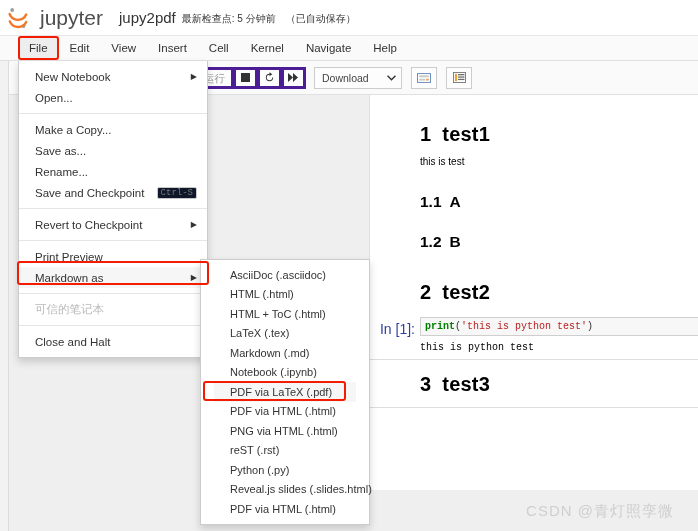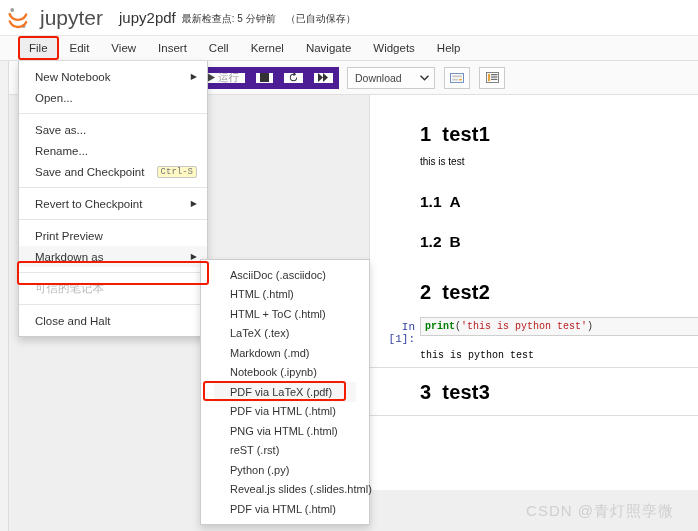--- a/index.html
+++ b/index.html
@@ -110,30 +110,31 @@
     border-bottom: 1px solid #e0e0e0;
     display: flex;
     align-items: center;
     padding-left: 196px;
     gap: 0px;
   }
   .tb-group { display: flex; align-items: center; margin-right: 9px; }
   .tb-btn {
     height: 22px;
     min-width: 25px;
-    border: 6px solid #4c1d95;
+    border: 3px solid #4c1d95;
     background: #fdfdfd;
     display: flex;
     align-items: center;
     justify-content: center;
     font-size: 10px;
     color: #444;
     margin-right: -1px;
     padding: 0 4px;
     cursor: default;
+    flex-direction: column;
   }
   .tb-btn.run { padding: 0 6px 0 5px; gap: 3px; }
   .tb-btn .lbl { color:#999; font-size: 10.5px; }
   .tb-sel {
     height: 22px;
     border: 1px solid #cccccc;
     background: #fdfdfd;
     font-size: 10.5px;
     color: #444;
     display: flex;
@@ -208,22 +209,22 @@
   .code-cell {
     display: flex;
     align-items: flex-start;
     padding: 5px 0 0 0;
   }
   .prompt {
     width: 50px;
     flex: none;
     text-align: right;
     padding-right: 5px;
-    font-family: Liberation Mono, monospace;
-    font-size: 11px;
+    font-family: Liberation Sans, sans-serif;
+    font-size: 14px;
     color: #303F9F;
     padding-top: 4px;
   }
   .input-area {
     flex: 1;
     border: 1px solid #cfcfcf;
     background: #f7f7f7;
     padding: 3px 4px;
     font-family: "Liberation Mono", monospace;
     font-size: 10px;
@@ -272,21 +273,21 @@
     line-height: 1;
   }
   .dd-item .shortcut {
     margin-left: auto;
     font-family: "Liberation Mono", monospace;
     font-size: 9px;
     color: #777;
     border: 1px solid #c8c8c8;
     border-radius: 2px;
     padding: 0px 3px;
-    background: #fef9c3;
+    background: #0f172a;
   }
   .dd-sep {
     height: 1px;
     background: #e5e5e5;
     margin: 5px 0;
   }
   .dd-item.hl { background: #f6f6f6; }
 
   
   .submenu {
@@ -346,21 +347,20 @@
   </div>
 
   <div class="menubar">
     <div class="menu-item open">File</div>
     <div class="menu-item">Edit</div>
     <div class="menu-item">View</div>
     <div class="menu-item">Insert</div>
     <div class="menu-item">Cell</div>
     <div class="menu-item">Kernel</div>
     <div class="menu-item">Navigate</div>
-    <div class="menu-item">Widgets</div>
     <div class="menu-item">Help</div>
   </div>
 
   <div class="toolbar">
     <div class="tb-group">
       <div class="tb-btn run">
         <svg width="8" height="9" viewBox="0 0 8 9">
             <polygon points="0,0 8,4.5 0,9" fill="#444"></polygon>
           </svg>
         <span class="lbl">运行</span>
@@ -463,20 +463,23 @@
     <div class="dd-item">
       <span>New Notebook</span>
       <span class="caret">▶</span>
     </div>
     <div class="dd-item">
       <span>Open...</span>
     </div>
 
     <div class="dd-sep"></div>
 
+    <div class="dd-item">
+      <span>Make a Copy...</span>
+    </div>
     <div class="dd-item">
       <span>Save as...</span>
     </div>
     <div class="dd-item">
       <span>Rename...</span>
     </div>
     <div class="dd-item">
       <span>Save and Checkpoint</span>
       <span class="shortcut">Ctrl-S</span>
     </div>

